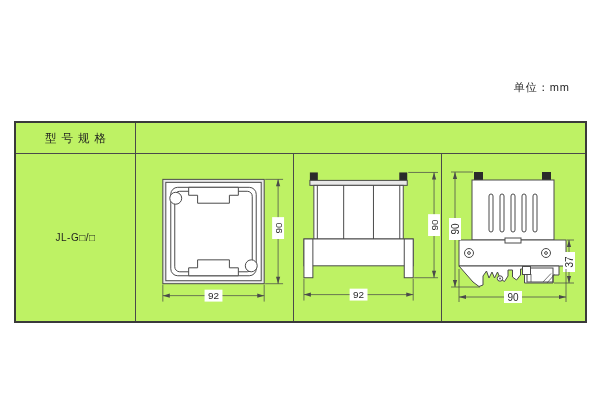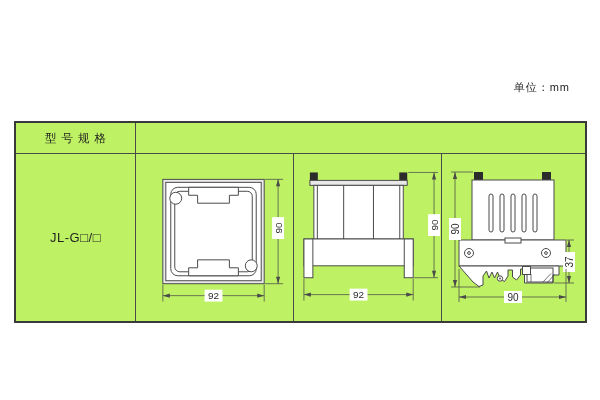--- a/index.html
+++ b/index.html
@@ -20,21 +20,21 @@
     display:flex;align-items:center;justify-content:center;
     font-size:11.5px;letter-spacing:5px;color:#1f1f1f;padding-left:5px;box-sizing:border-box;
   }
   .th-model{width:120px;border-right:1px solid #4a4a4a;flex:none;}
   .th-dims{flex:1;}
   .tbody{flex:1;display:flex;}
   .cell{box-sizing:border-box;height:100%;}
   .cell-model{
     width:120px;flex:none;border-right:1px solid #4a4a4a;
     display:flex;align-items:center;justify-content:center;
-    font-size:13px;color:#1f1f1f;letter-spacing:0.5px;
+    font-size:10px;color:#1f1f1f;letter-spacing:0.5px;
   }
   .cell-view{flex:none;position:relative;}
   .cell-view-1{width:158px;border-right:1px solid #4a4a4a;}
   .cell-view-2{width:148px;border-right:1px solid #4a4a4a;}
   .cell-view-3{width:140px;}
   .cell-view svg{display:block;width:100%;height:100%;}
   .ln{stroke:#4a4a4a;stroke-width:1;fill:none;}
   .lnw{stroke:#4a4a4a;stroke-width:1;fill:#ffffff;}
   .lng{stroke:#4a4a4a;stroke-width:1;fill:#e9e9e9;}
   .dim{stroke:#4a4a4a;stroke-width:0.75;fill:none;}

